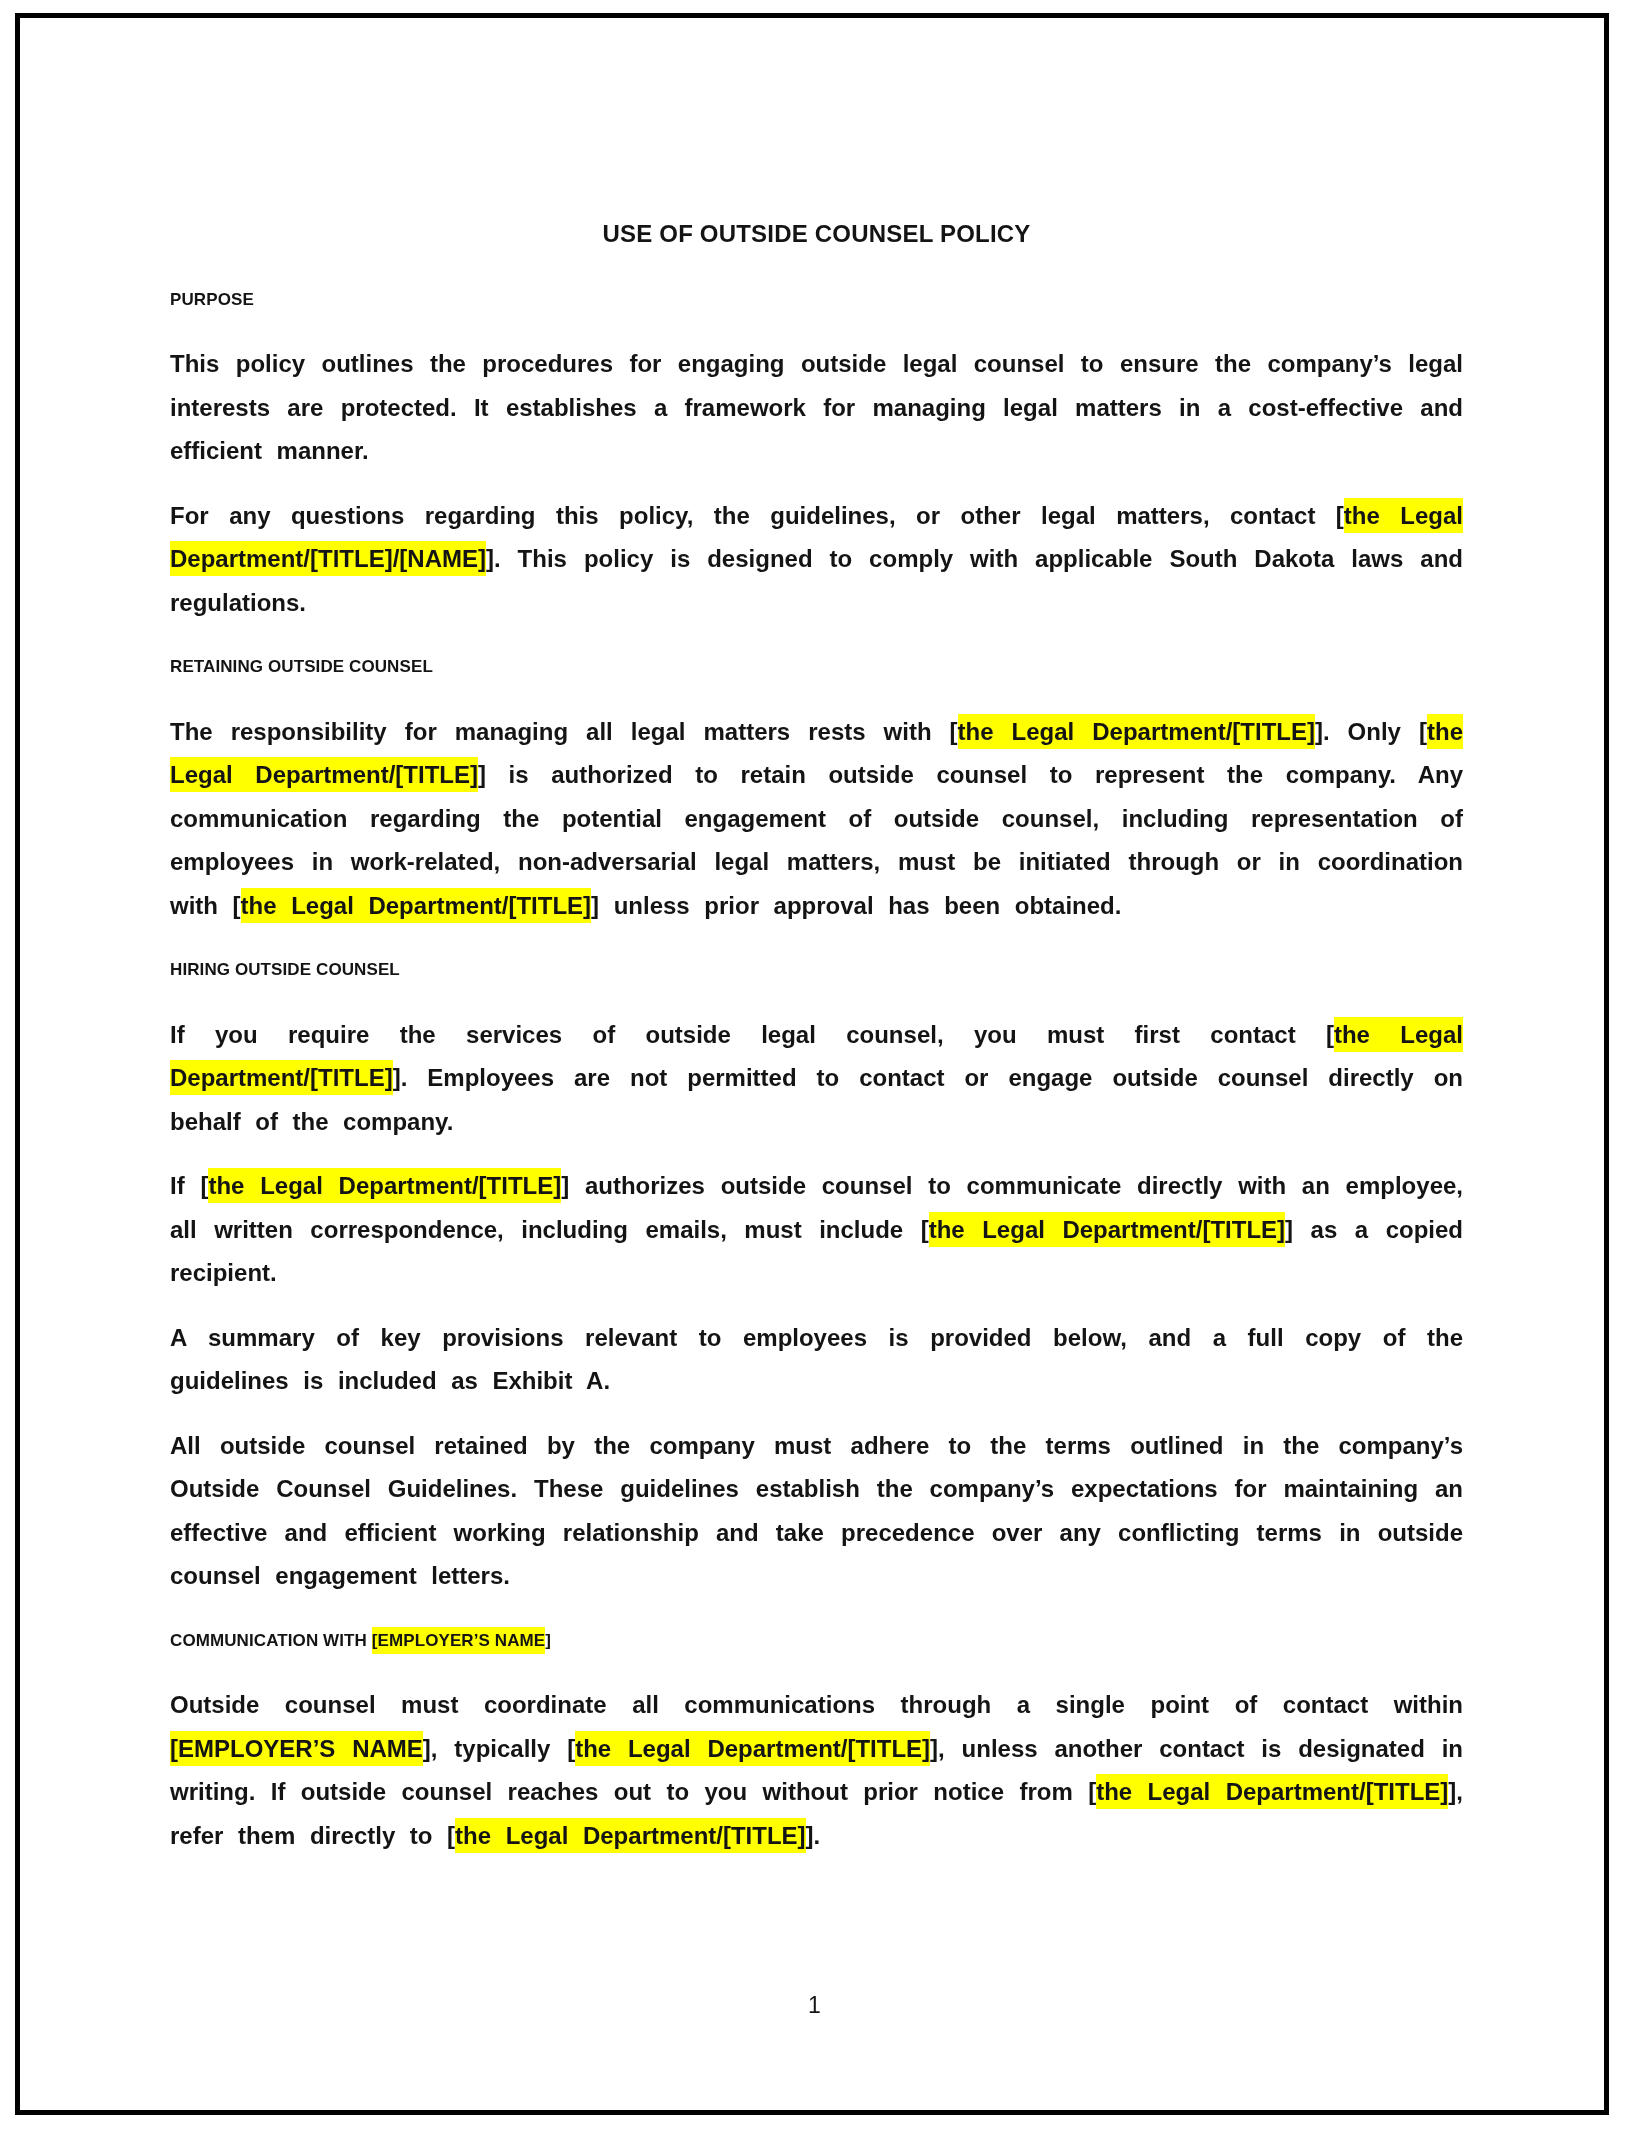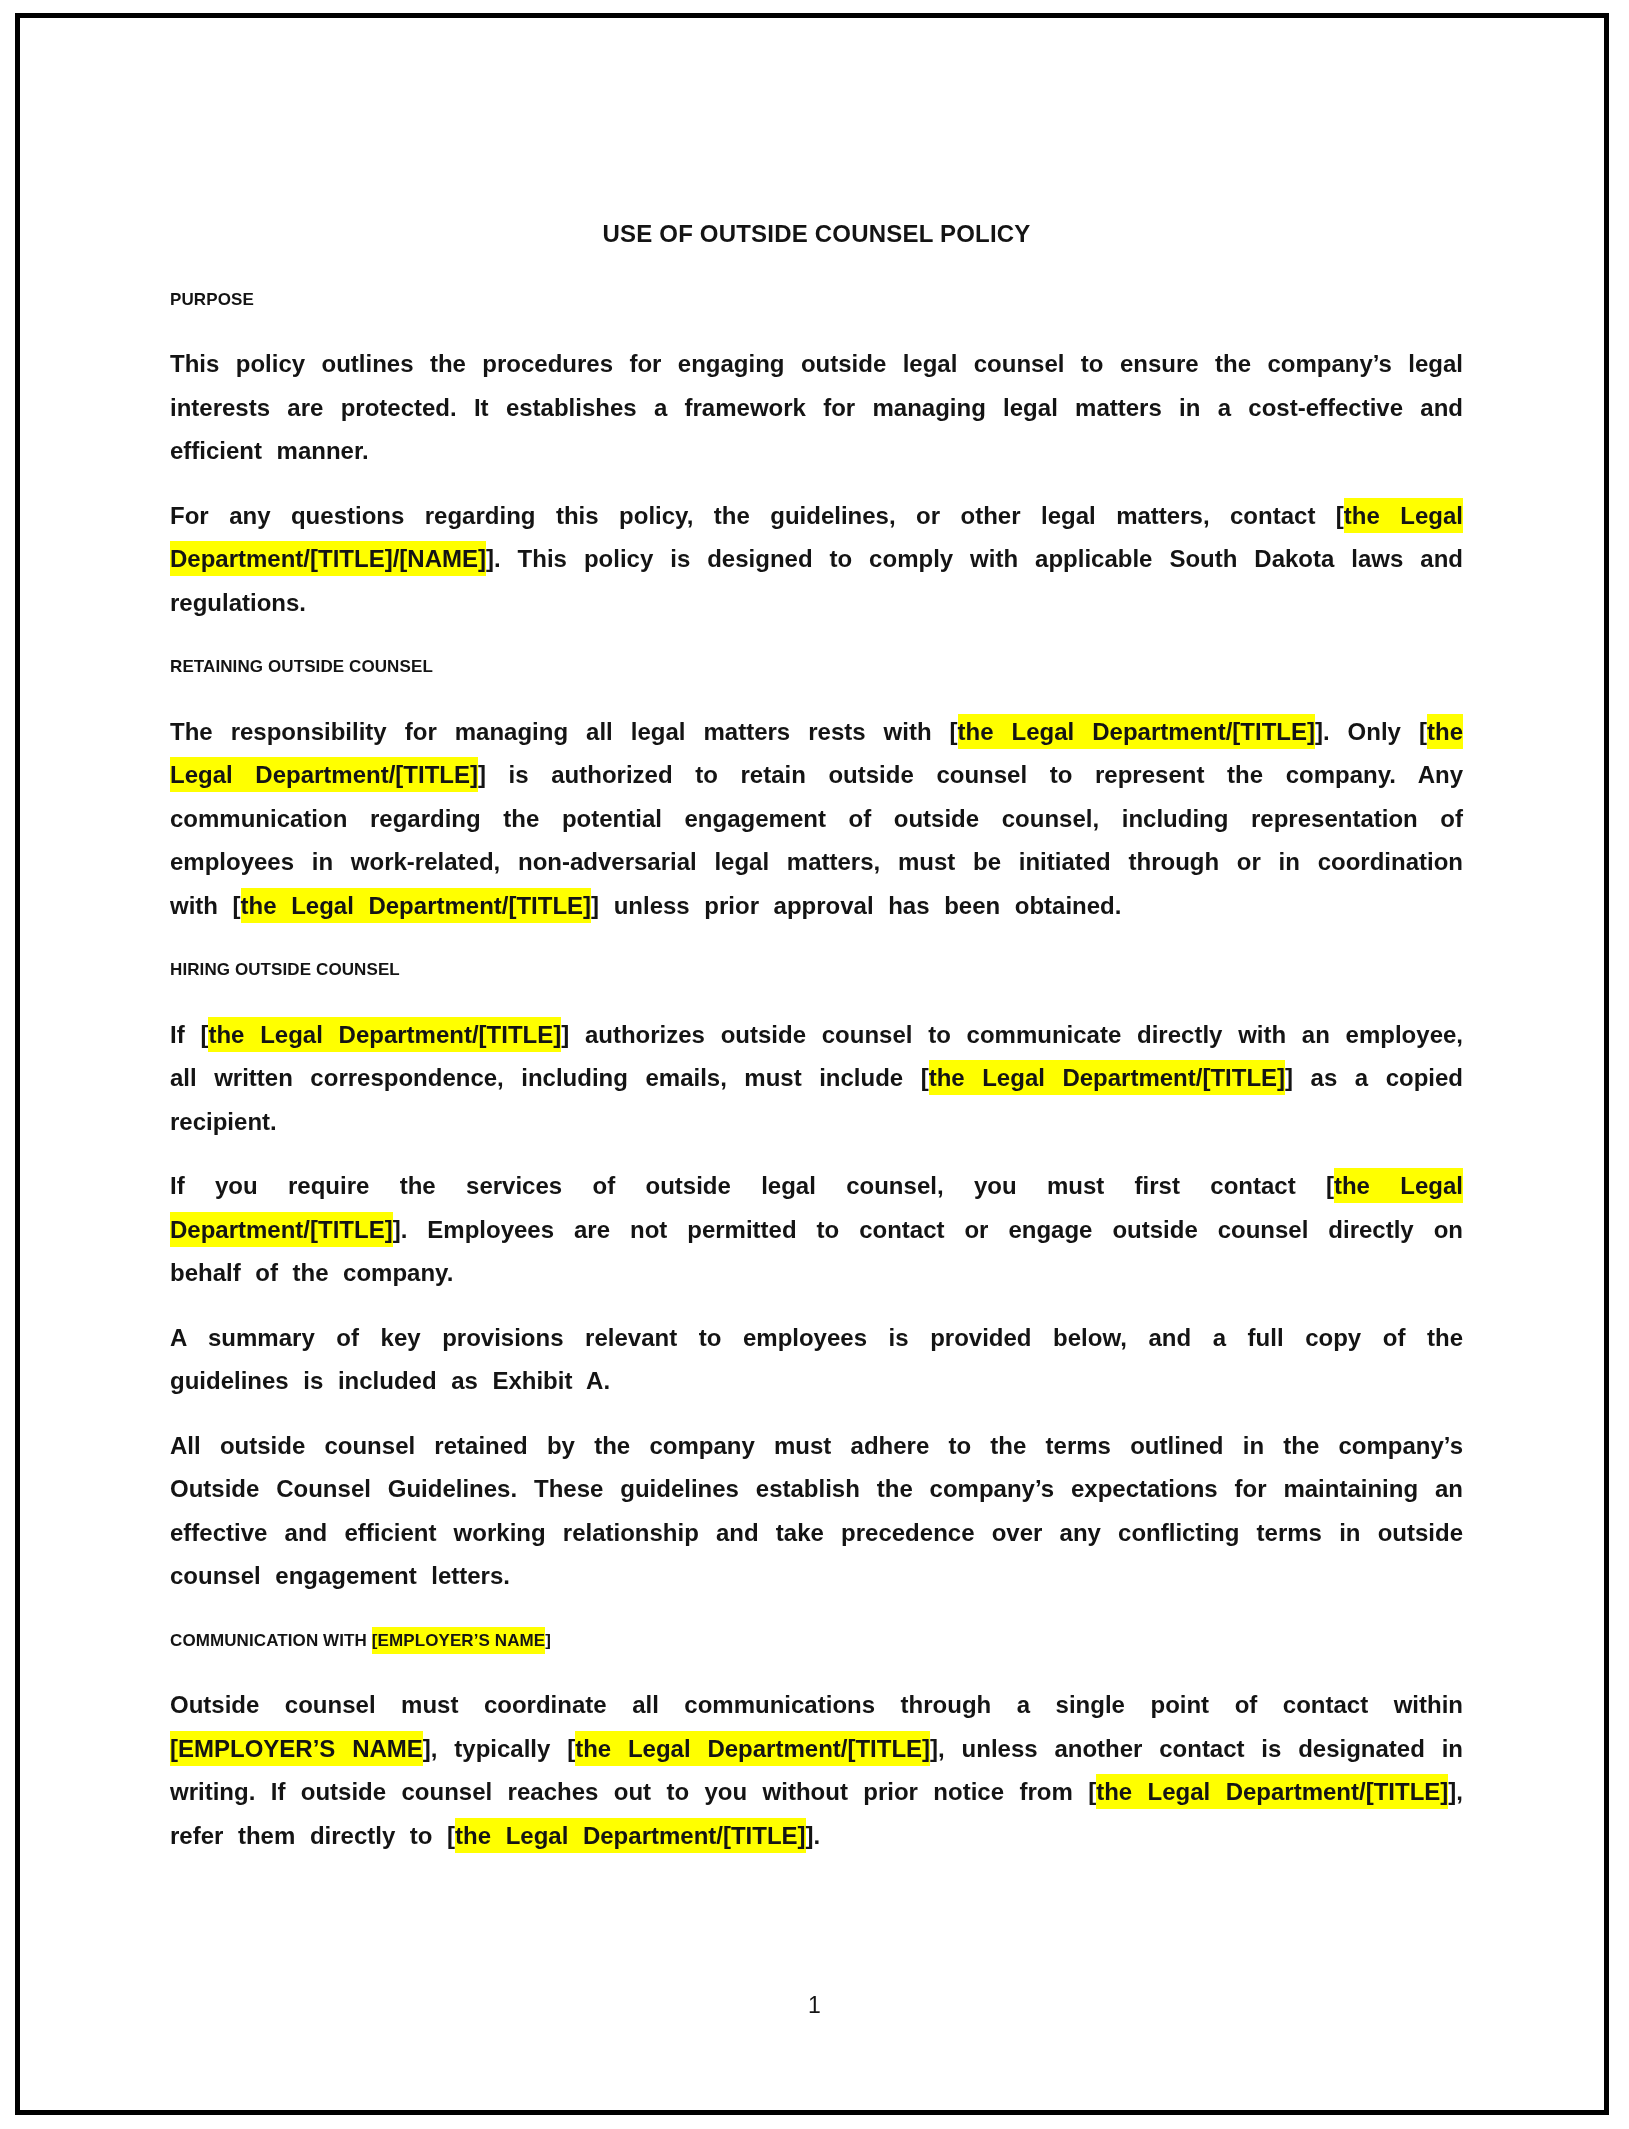--- a/index.html
+++ b/index.html
@@ -101,24 +101,24 @@
     <p>
       <span>The responsibility for managing all legal matters rests with [</span><span class="hl">the Legal Department/[TITLE]</span><span>]. Only [</span><span class="hl">the Legal Department/[TITLE]</span><span>] is authorized to retain outside counsel to represent the company. Any communication regarding the potential engagement of outside counsel, including representation of employees in work-related, non-adversarial legal matters, must be initiated through or in coordination with [</span><span class="hl">the Legal Department/[TITLE]</span><span>] unless prior approval has been obtained.</span>
     </p>
   </section>
 
   <section>
     <h2>
       <span>HIRING OUTSIDE COUNSEL</span>
     </h2>
     <p>
-      <span>If [</span><span class="hl">the Legal Department/[TITLE]</span><span>] authorizes outside counsel to communicate directly with an employee, all written correspondence, including emails, must include [</span><span class="hl">the Legal Department/[TITLE]</span><span>] as a copied recipient.</span>
+      <span>If you require the services of outside legal counsel, you must first contact [</span><span class="hl">the Legal Department/[TITLE]</span><span>]. Employees are not permitted to contact or engage outside counsel directly on behalf of the company.</span>
     </p>
     <p>
-      <span>If you require the services of outside legal counsel, you must first contact [</span><span class="hl">the Legal Department/[TITLE]</span><span>]. Employees are not permitted to contact or engage outside counsel directly on behalf of the company.</span>
+      <span>If [</span><span class="hl">the Legal Department/[TITLE]</span><span>] authorizes outside counsel to communicate directly with an employee, all written correspondence, including emails, must include [</span><span class="hl">the Legal Department/[TITLE]</span><span>] as a copied recipient.</span>
     </p>
   </section>
 
   <section>
     <p>
       <span>A summary of key provisions relevant to employees is provided below, and a full copy of the guidelines is included as Exhibit A.</span>
     </p>
     <p>
       <span>All outside counsel retained by the company must adhere to the terms outlined in the company’s Outside Counsel Guidelines. These guidelines establish the company’s expectations for maintaining an effective and efficient working relationship and take precedence over any conflicting terms in outside counsel engagement letters.</span>
     </p>

